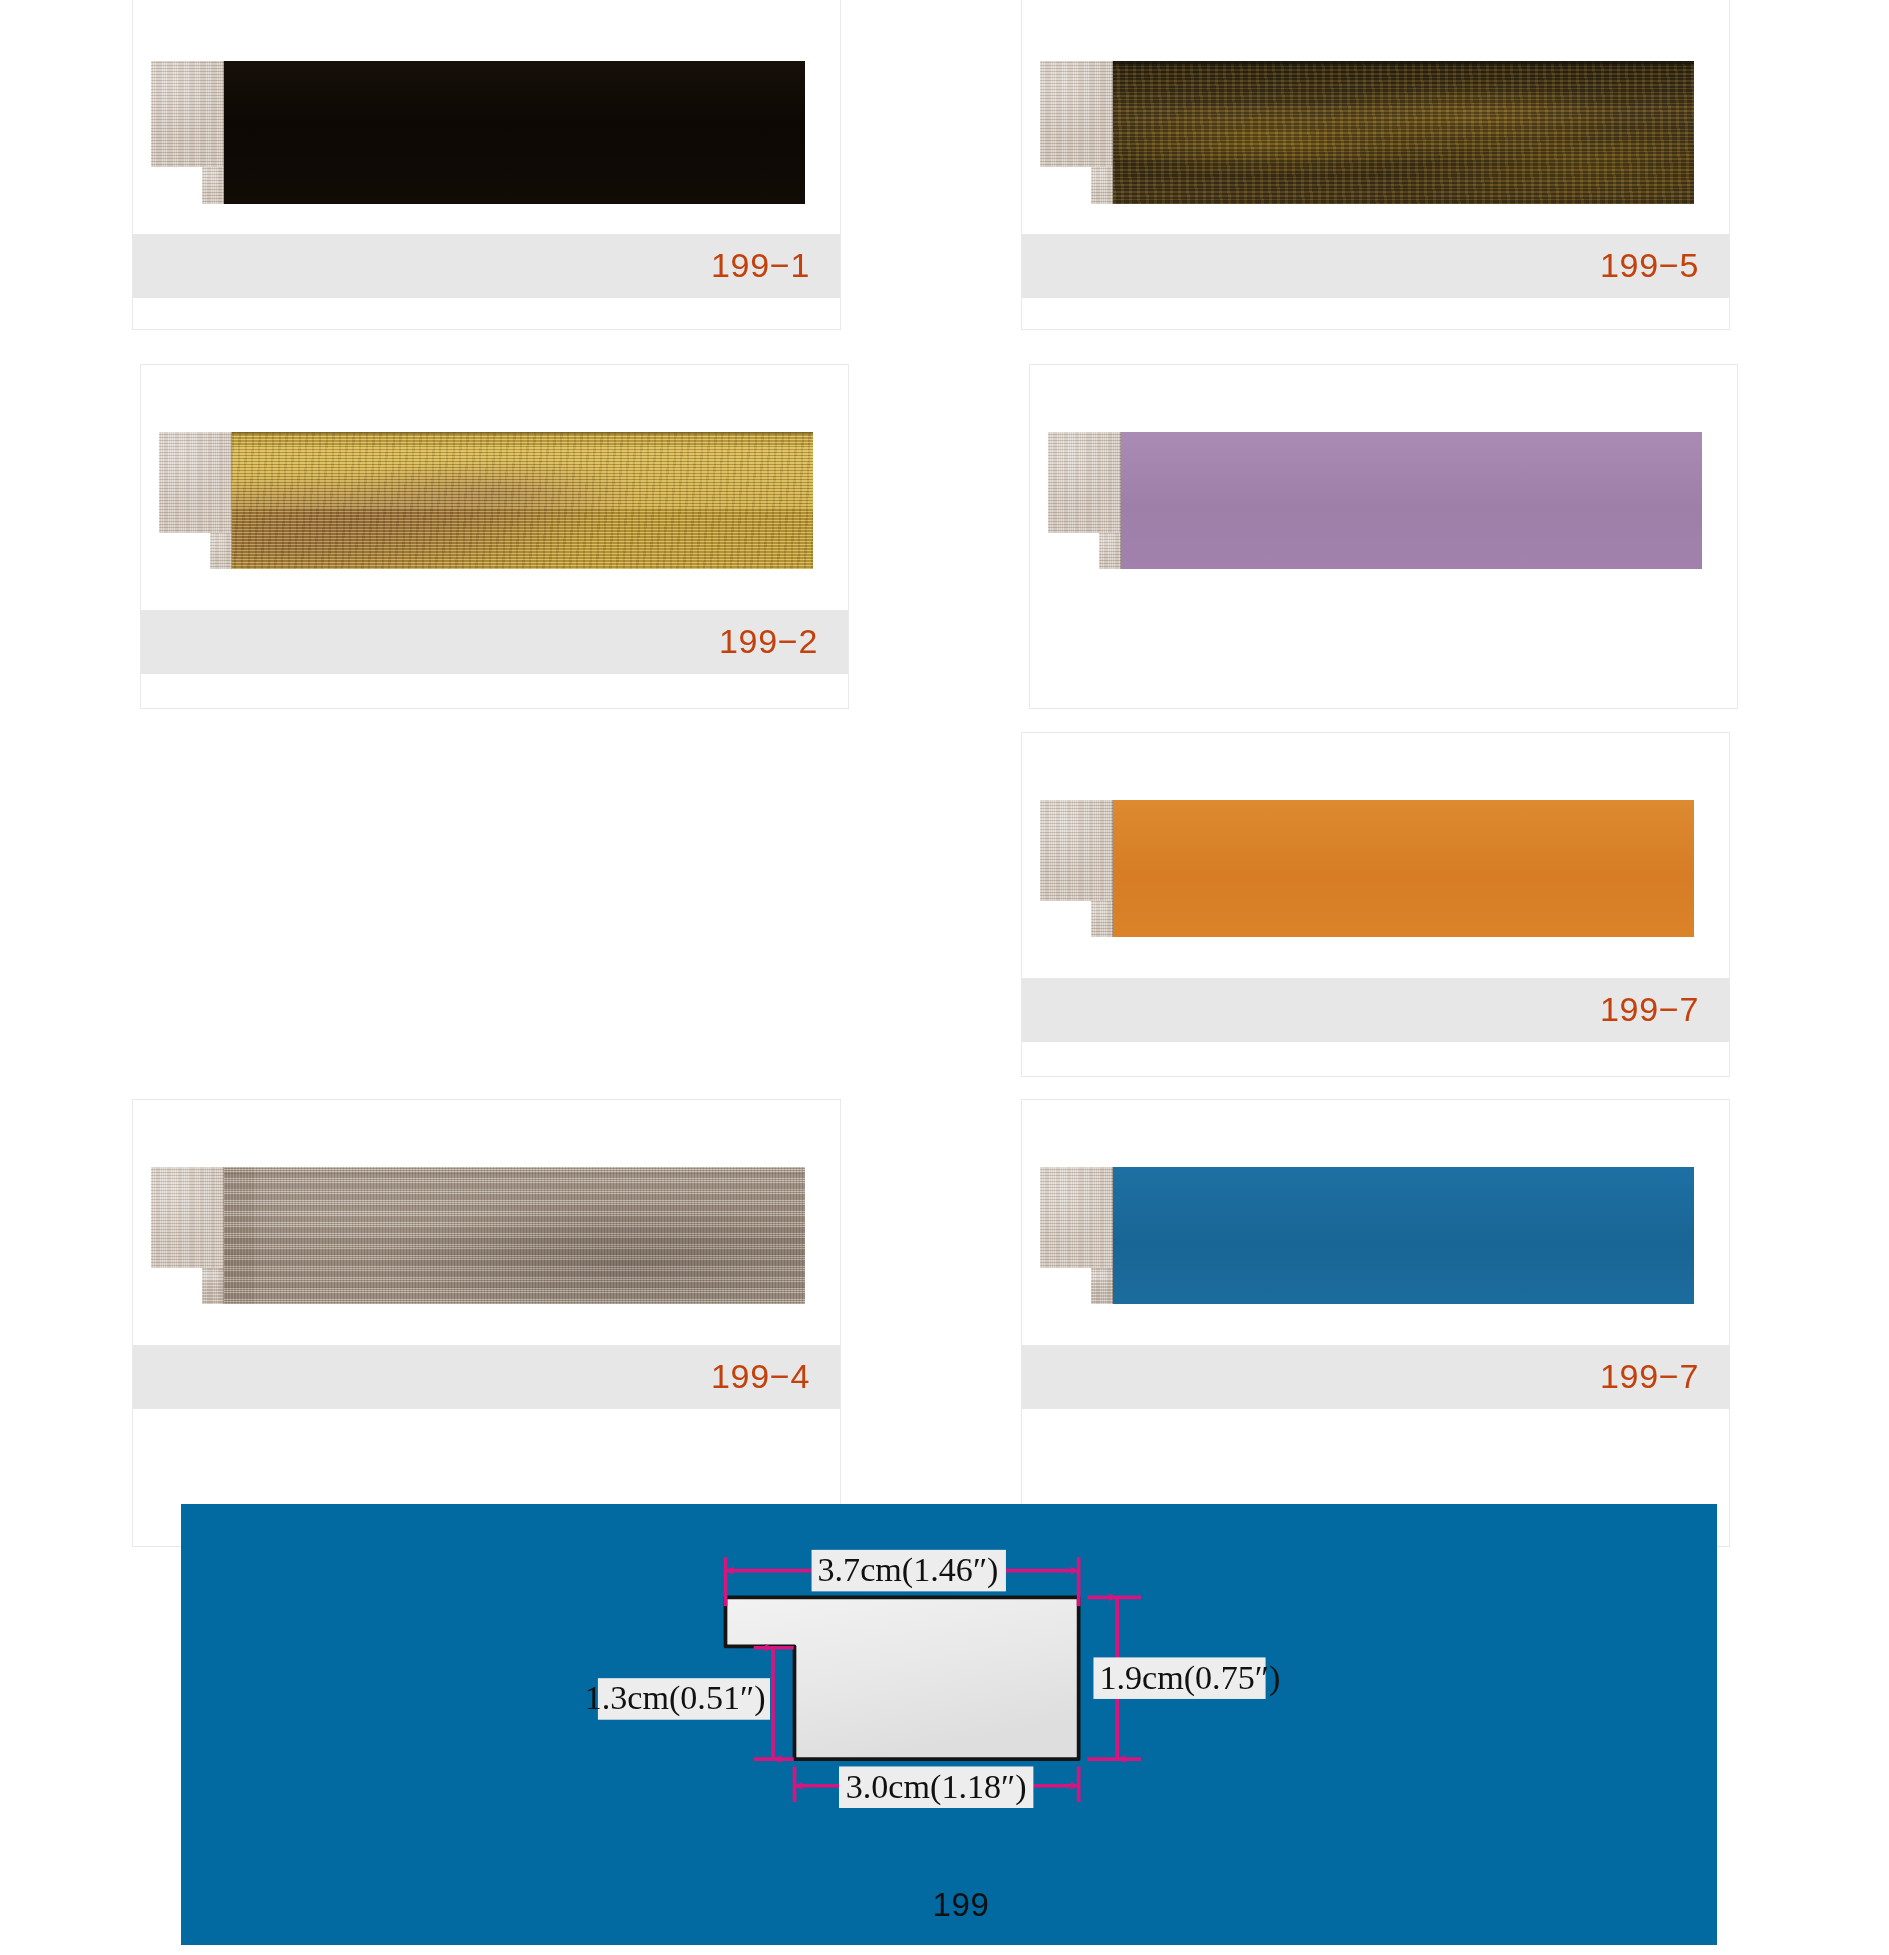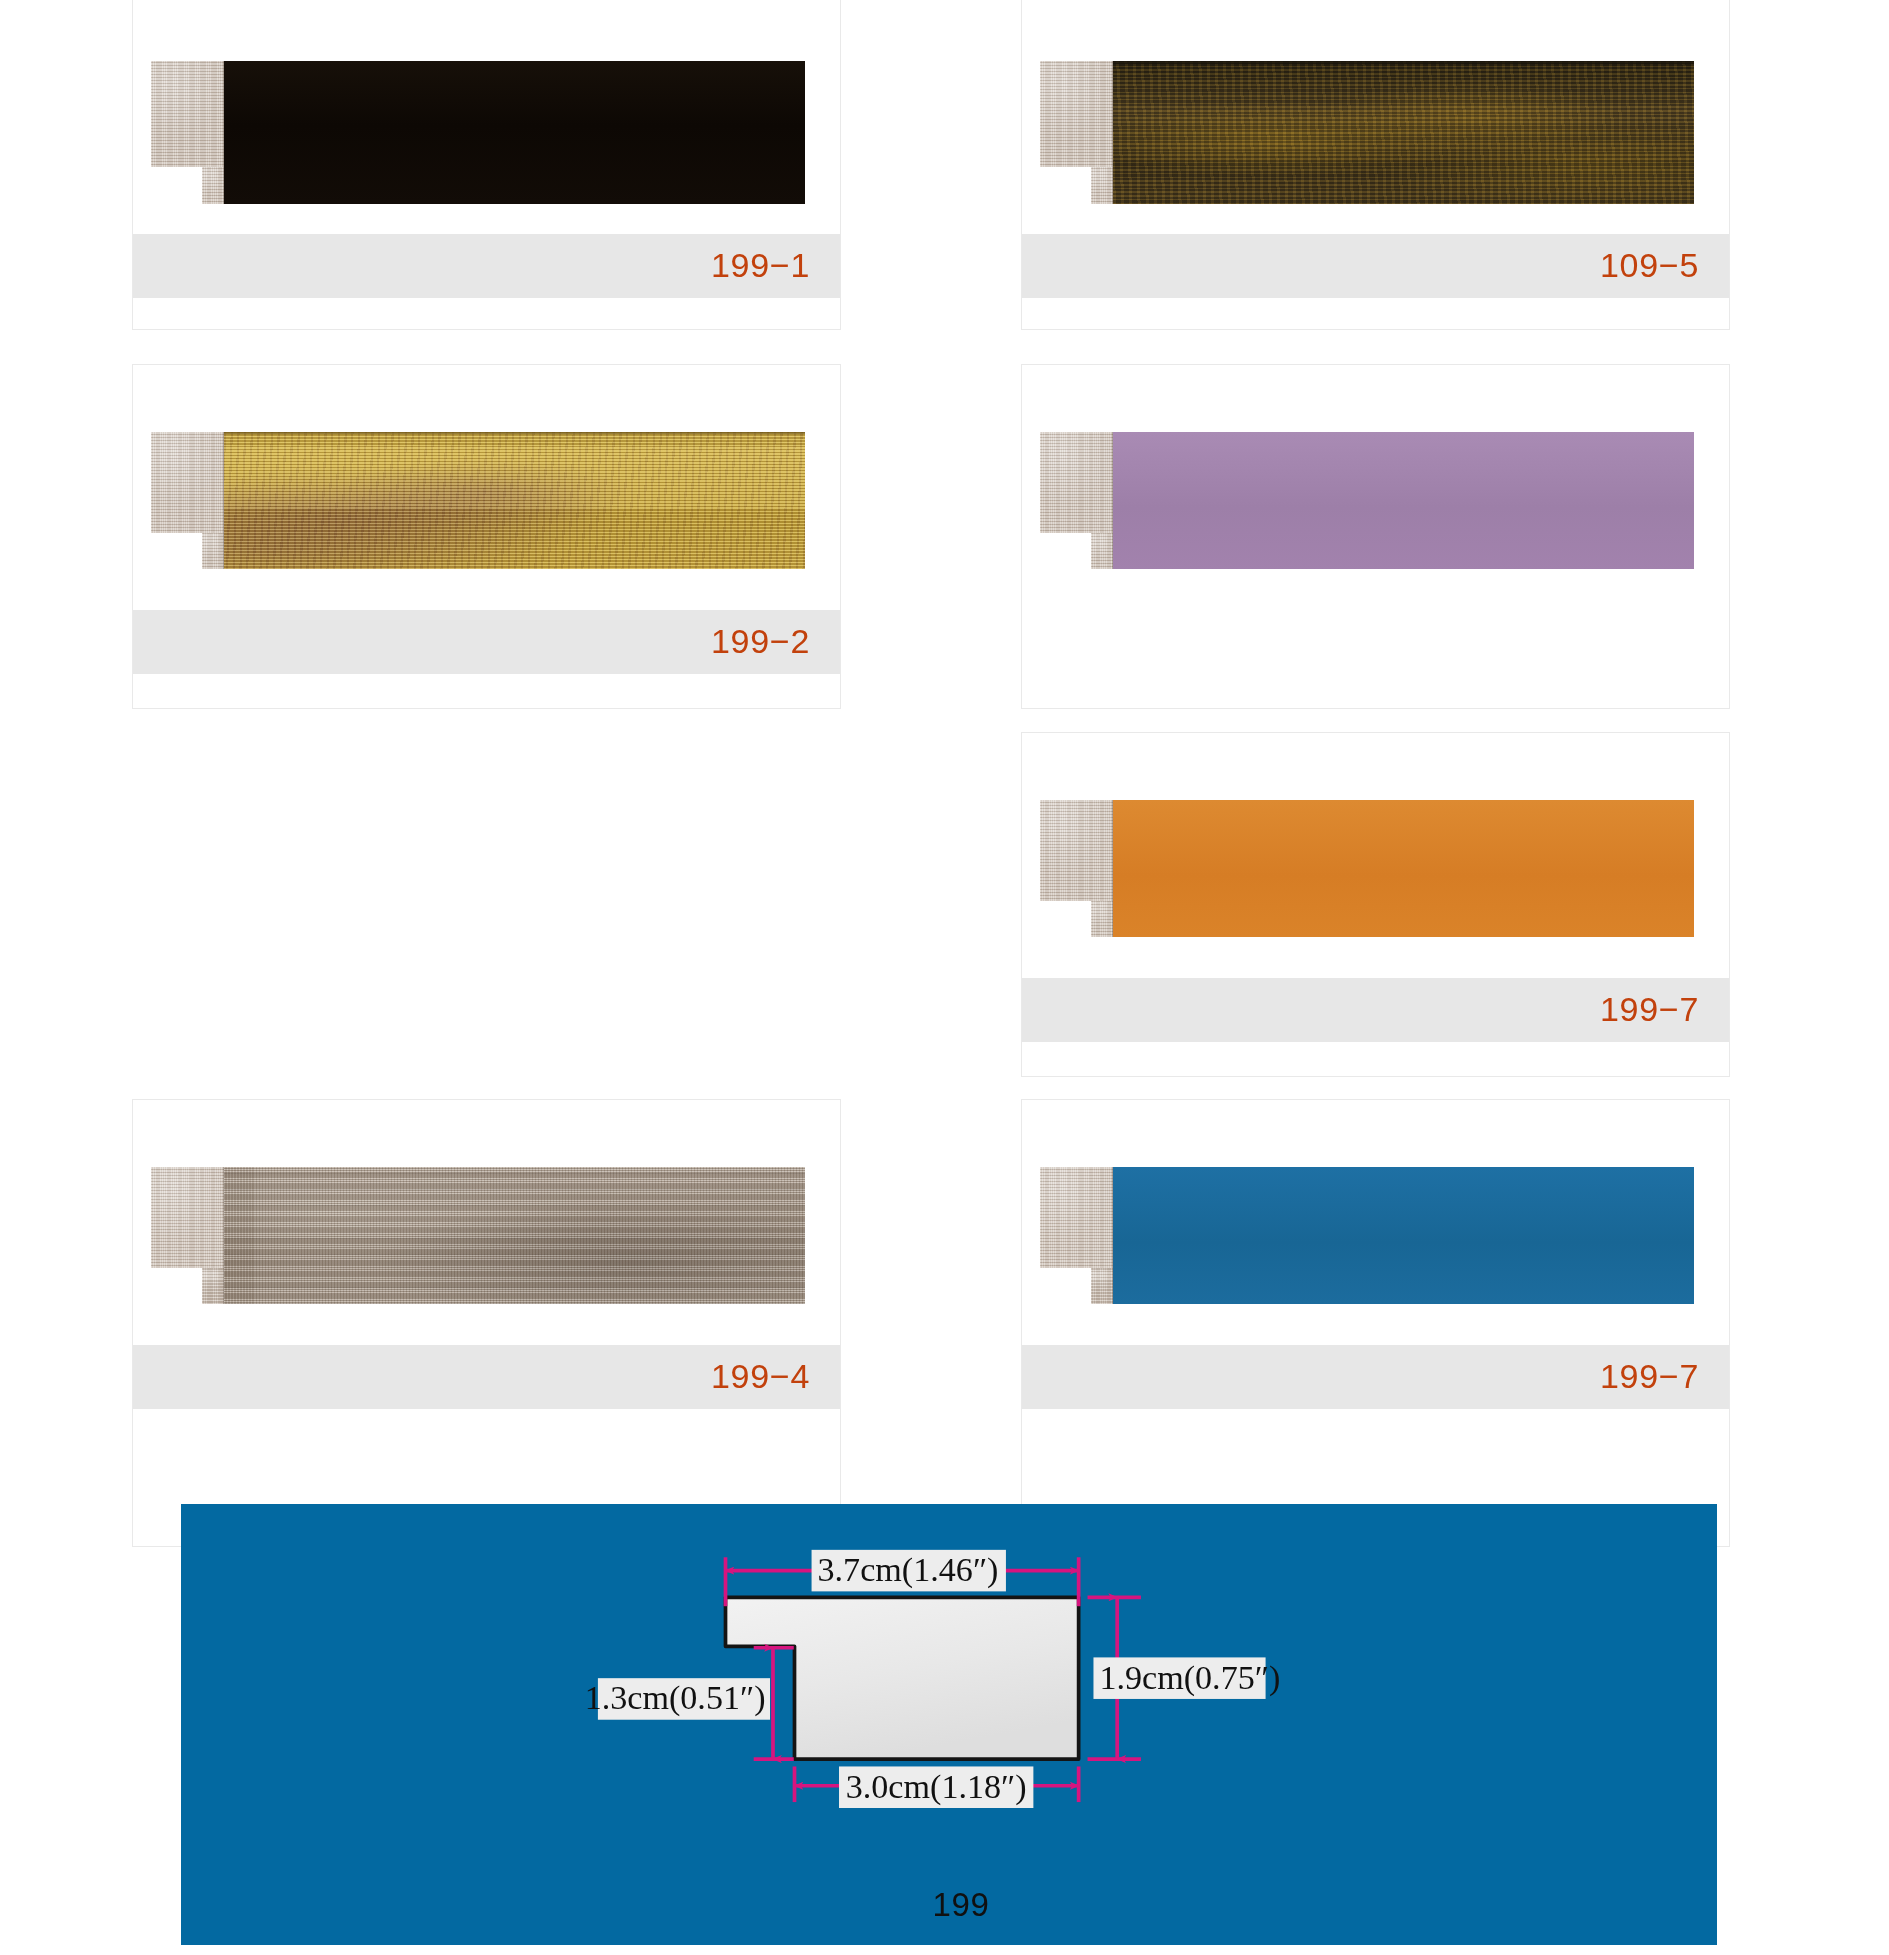--- a/index.html
+++ b/index.html
@@ -13,21 +13,21 @@
   
   #catalog-grid{position:absolute;left:0;top:0;width:1889px;height:1478px;}
 
   .product-card{
     position:absolute;width:709px;background:#ffffff;
     border:0.7px solid #e9e9e9;box-sizing:border-box;
   }
   .card-col-1{left:132px;}
   .card-col-2{left:1021px;}
   .card-row-1{top:-34px;height:364px;}
-  .card-row-2{top:364px;height:345px;}
+  .card-row-2{top:364px;height:345px;margin-left:8px;}
   .card-row-3{top:732px;height:345px;}
   .card-row-4{top:1099px;height:448px;}
 
   .sample-area{position:relative;width:100%;height:100%;background:#fff;}
 
   
   .moulding{position:absolute;left:18px;}
   .row-1 .moulding{top:94px;height:143px;}
   .row-2 .moulding{top:67px;height:137px;}
   .row-3 .moulding{top:67px;height:137px;}
@@ -160,21 +160,21 @@
   <div class="product-card card-col-2 card-row-1 row-1">
     <div class="sample-area">
       <div class="moulding" style="width:654px;">
         <div class="profile">
           <div class="blk-top profile-tex"></div>
           <div class="blk-bot profile-tex"></div>
         </div>
         <div class="face face-darkbronze"></div>
       </div>
       <div class="label-band">
-        <span class="label-code">109−5</span>
+        <span class="label-code">199−5</span>
       </div>
     </div>
   </div>
 
   <div class="product-card card-col-1 card-row-2 row-2">
     <div class="sample-area">
       <div class="moulding" style="width:654px;">
         <div class="profile">
           <div class="blk-top profile-tex"></div>
           <div class="blk-bot profile-tex"></div>

